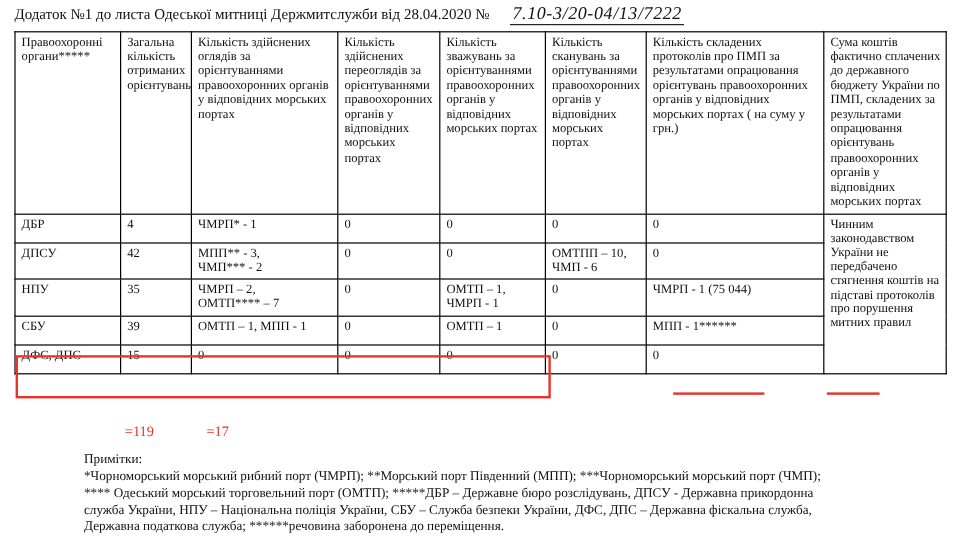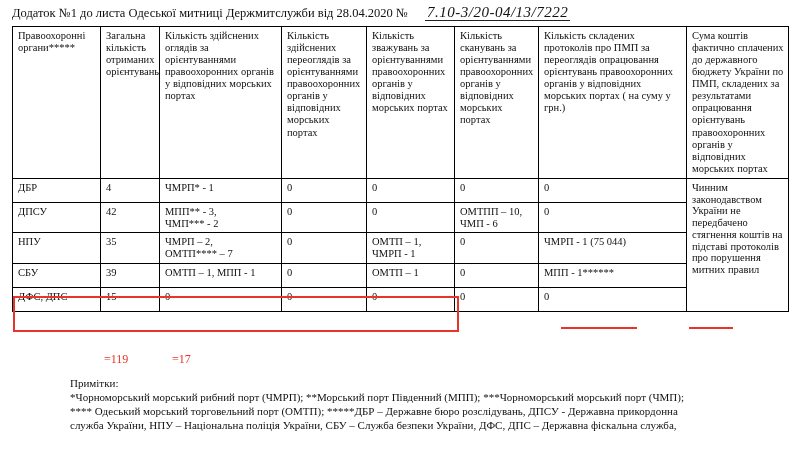--- a/index.html
+++ b/index.html
@@ -127,21 +127,21 @@
         <col class="c7">
     </colgroup>
     <thead>
       <tr>
         <td>Правоохоронні органи*****</td>
         <td class="hdr-center">Загальна кількість отриманих орієнтувань</td>
         <td class="hdr-center">Кількість здійснених оглядів за орієнтуваннями правоохоронних органів у відповідних морських портах</td>
         <td class="hdr-center">Кількість здійснених переоглядів за орієнтуваннями правоохоронних органів у відповідних морських портах</td>
         <td class="hdr-center">Кількість зважувань за орієнтуваннями правоохоронних органів у відповідних морських портах</td>
         <td class="hdr-center">Кількість сканувань за орієнтуваннями правоохоронних органів у відповідних морських портах</td>
-        <td class="hdr-center">Кількість складених протоколів про ПМП за переоглядів опрацювання орієнтувань правоохоронних органів у відповідних морських портах ( на суму у грн.)</td>
+        <td class="hdr-center">Кількість складених протоколів про ПМП за результатами опрацювання орієнтувань правоохоронних органів у відповідних морських портах ( на суму у грн.)</td>
         <td class="hdr-center">Сума коштів фактично сплачених до державного бюджету України по ПМП, складених за результатами опрацювання орієнтувань правоохоронних органів у відповідних морських портах</td>
       </tr>
     </thead>
     <tbody>
       <tr class="body-row">
         <td>ДБР</td>
         <td>4</td>
         <td class="cell-multiline">ЧМРП* - 1</td>
         <td>0</td>
         <td>0</td>
@@ -197,15 +197,16 @@
   <div class="red-underline ru2"></div>
 
   <div class="red-total rt1">=119</div>
   <div class="red-total rt2">=17</div>
 
   <div class="notes">
     <p class="title">Примітки:</p>
     <p>*Чорноморський морський рибний порт (ЧМРП); **Морський порт Південний (МПП); ***Чорноморський морський порт (ЧМП);</p>
     <p>**** Одеський морський торговельний порт (ОМТП); *****ДБР – Державне бюро розслідувань, ДПСУ  - Державна прикордонна</p>
     <p>служба України, НПУ – Національна поліція України, СБУ – Служба безпеки України, ДФС, ДПС – Державна фіскальна служба,</p>
+    <p>Державна податкова служба; ******речовина заборонена до переміщення.</p>
   </div>
 
 </div>
 
 </body></html>

